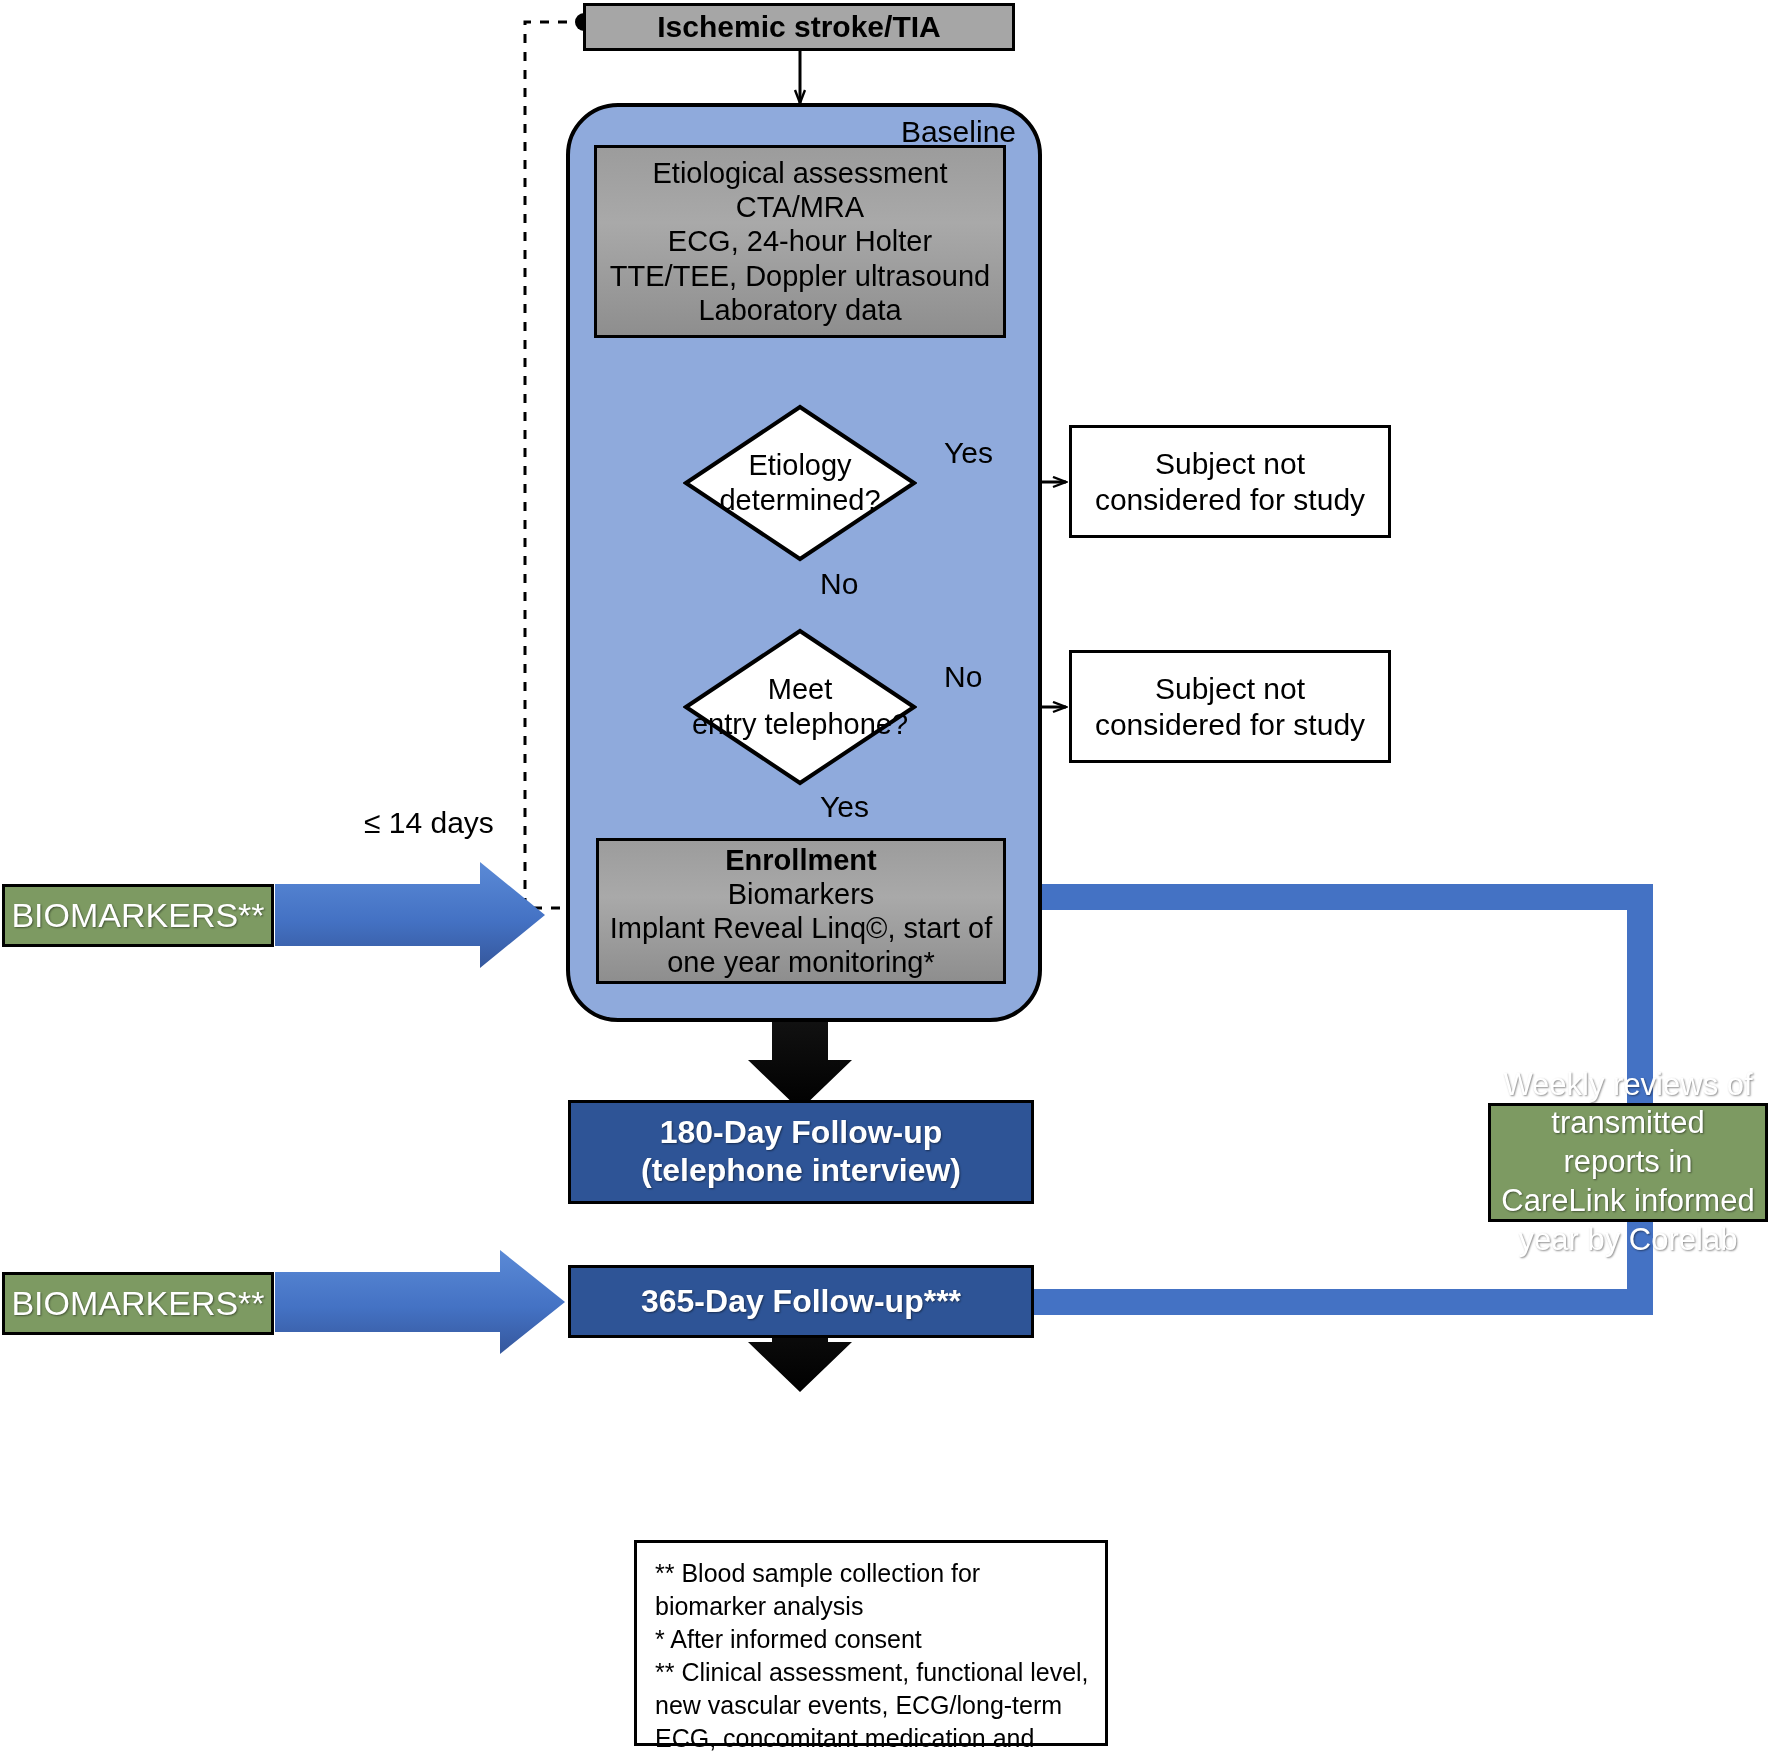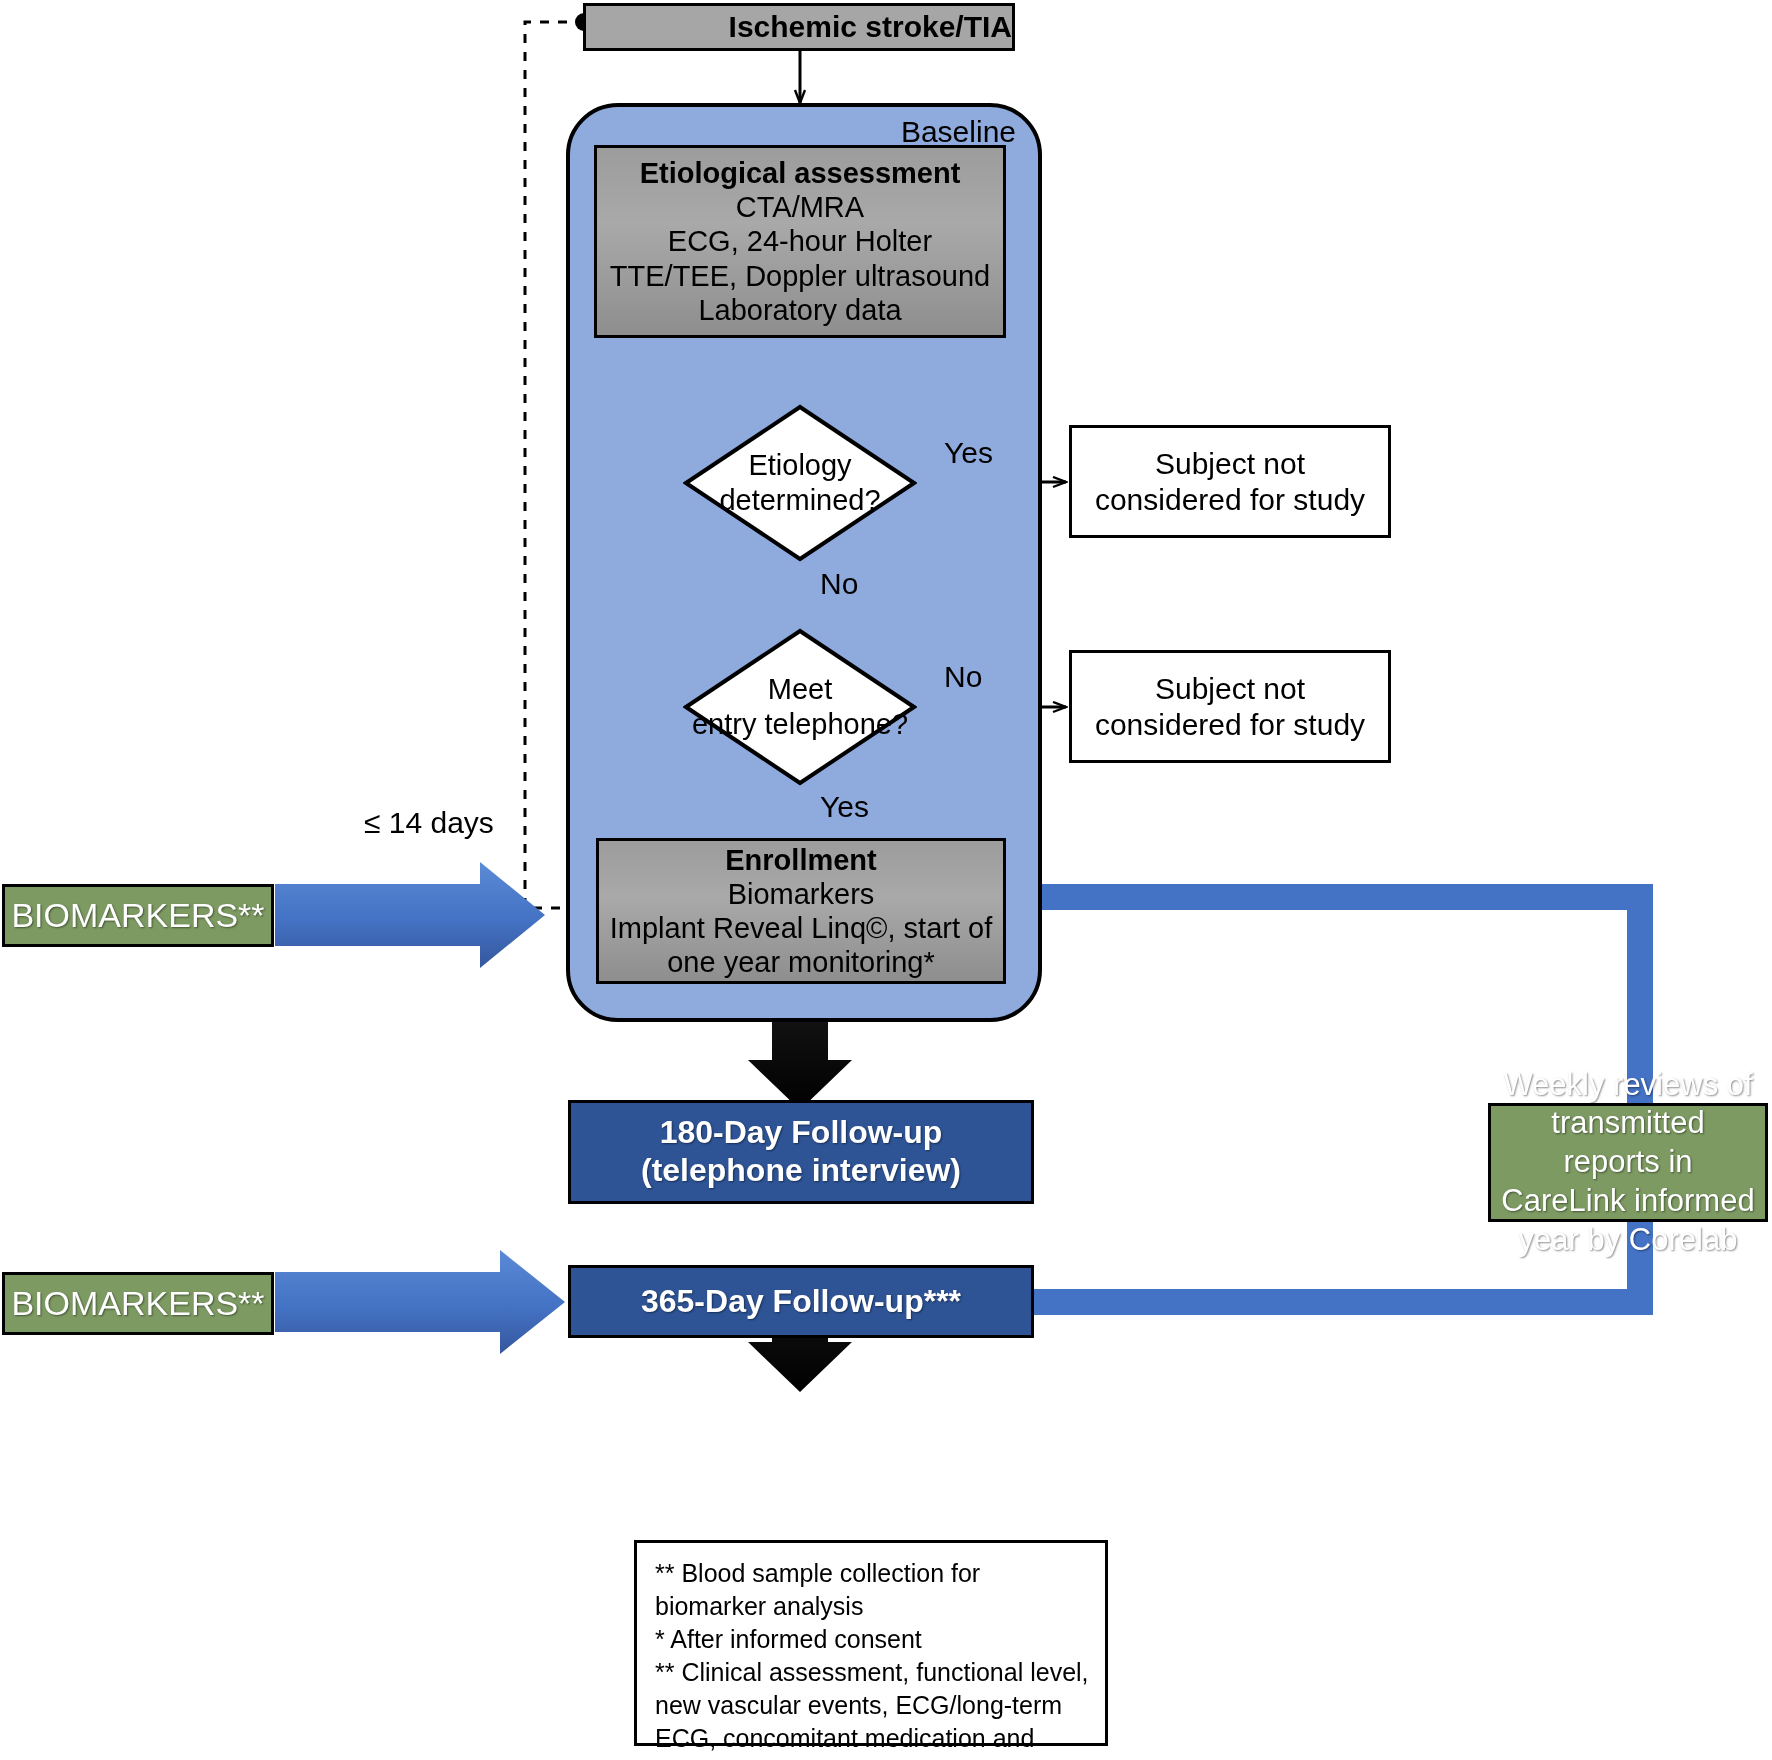--- a/index.html
+++ b/index.html
@@ -26,21 +26,20 @@
     line-height:1.18;
   }
   .node .ln{display:block;white-space:nowrap;}
 
   
   .greybox{
     background:#a6a6a6;
     border:3px solid #000;
     font-weight:bold;
     font-size:30px;
-    align-items:flex-end;
   }
 
   
   .baseline{
     background:#8faadc;
     border:4px solid #000;
     border-radius:52px;
   }
   .baseline-label{
     position:absolute;
@@ -197,21 +196,21 @@
 
   <div class="abs greybox node" style="left:583px;top:3px;width:432px;height:48px;">
     <span class="ln">Ischemic stroke/TIA</span>
   </div>
 
   <div class="abs baseline" style="left:566px;top:103px;width:476px;height:919px;">
     <span class="baseline-label">Baseline</span>
   </div>
 
   <div class="abs gradbox node" style="left:594px;top:145px;width:412px;height:193px;">
-    <span class="ln" style="font-weight:bold;">Etiological assessment</span>
+    <span class="ln" style="font-weight:normal;">Etiological assessment</span>
     <span class="ln">CTA/MRA</span>
     <span class="ln">ECG, 24-hour Holter</span>
     <span class="ln">TTE/TEE, Doppler ultrasound</span>
     <span class="ln">Laboratory data</span>
   </div>
 
   <div class="diamond-wrap" style="left:683px;top:404px;width:234px;height:158px;">
     <svg width="234" height="158" viewBox="0 0 234 158" xmlns="http://www.w3.org/2000/svg">
       <polygon points="117,3 231,79 117,155 3,79" fill="#ffffff" stroke="#000" stroke-width="4"></polygon>
     </svg>

